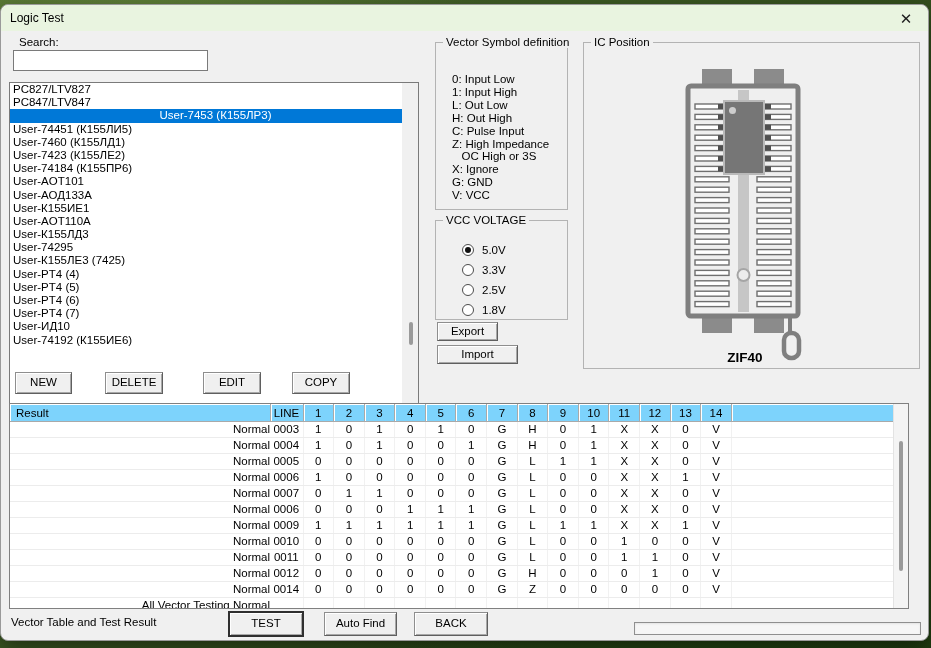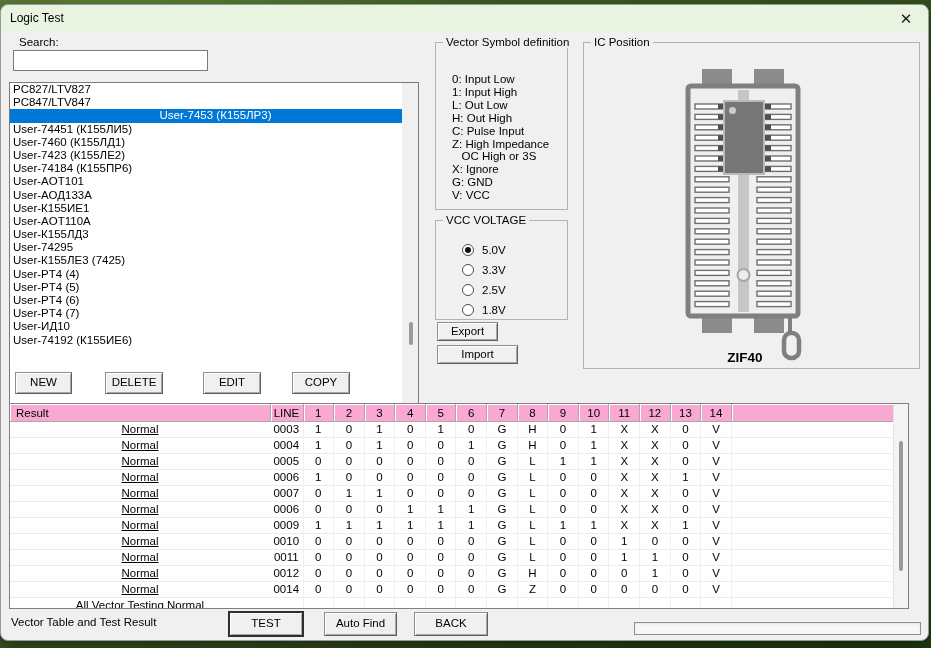--- a/index.html
+++ b/index.html
@@ -47,28 +47,28 @@
   .radio{width:12px;height:12px;border-radius:50%;border:1px solid #4d4d4d;background:#fff;box-sizing:border-box;position:relative;flex:0 0 auto;}
   .radio.checked::after{content:'';position:absolute;inset:2px;border-radius:50%;background:#111;}
   .socket-wrap{position:absolute;left:101px;top:26px;width:120px;height:292px;}
   .zif-label{position:absolute;left:101px;top:307px;width:120px;text-align:center;font-weight:bold;font-size:13.5px;}
   .vtable{
     position:absolute;left:8px;top:398px;width:900px;height:206px;box-sizing:border-box;
     background:#fff;border:1px solid #808080;overflow:hidden;
   }
   table.grid{border-collapse:collapse;table-layout:fixed;width:885px;font-size:11.5px;}
   table.grid th{
-    height:17px;background:#f9a8d4;font-weight:normal;text-align:center;
+    height:17px;background:#7dd3fc;font-weight:normal;text-align:center;
     border-right:1px solid #a9a9a9;border-bottom:1px solid #a9a9a9;
     box-shadow:inset 1px 1px 0 #fff;padding:0;
   }
   table.grid th.c-result{text-align:left;padding-left:6px;}
   table.grid th.c-fill{border-right:none;}
   table.grid td{height:15px;line-height:15px;padding:0;text-align:center;border-bottom:1px solid #ececec;overflow:hidden;white-space:nowrap;}
-  table.grid td.c-result{text-align:center;text-decoration:underline;}
+  table.grid td.c-result{text-align:right;}
   table.grid td.c-line,table.grid td.c-pin{border-right:1px solid #f1f1f1;}
   .table-scroll{position:absolute;right:0;top:0;bottom:0;width:14px;background:#f4f4f4;border-left:1px solid #e3e3e3;}
   .table-scroll .vscroll-thumb{left:5px;}
   .progress{
     position:absolute;left:633px;top:617px;width:287px;height:13px;box-sizing:border-box;
     border:1px solid #8f8f8f;background:#f6f6f6;box-shadow:inset 0 1px 2px rgba(0,0,0,.08);
   }
 </style>
 </head>
 <body>

